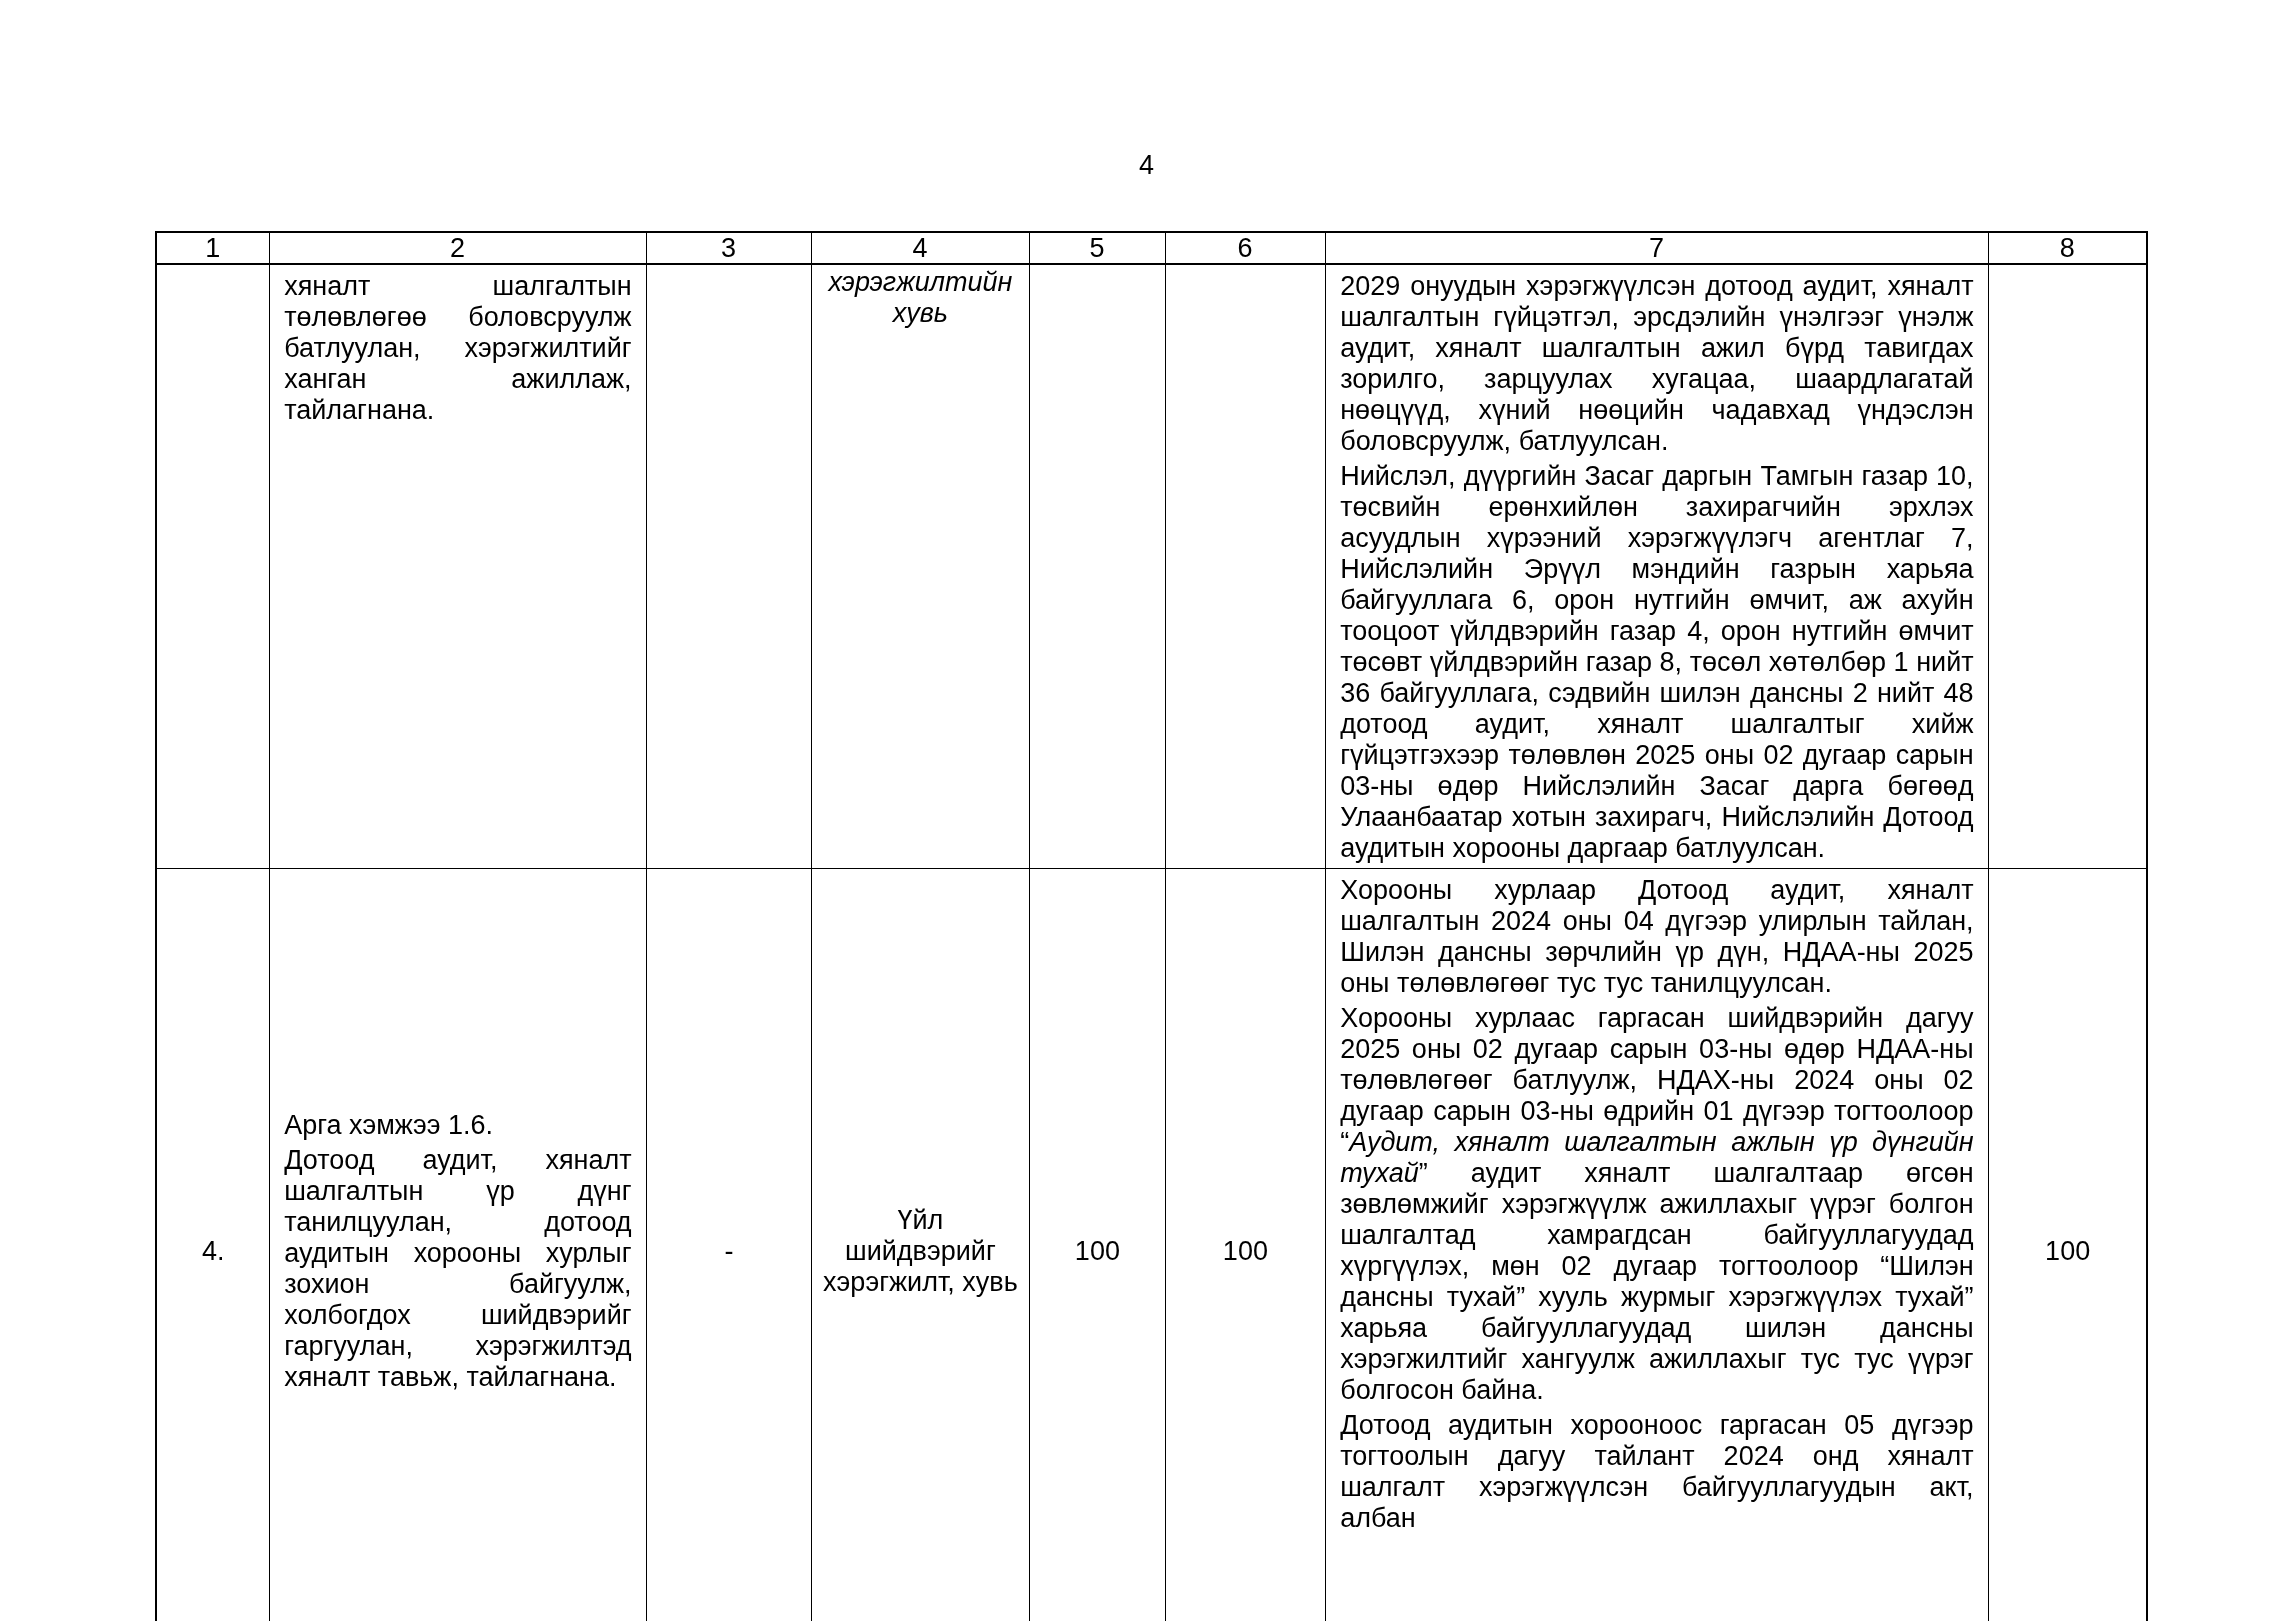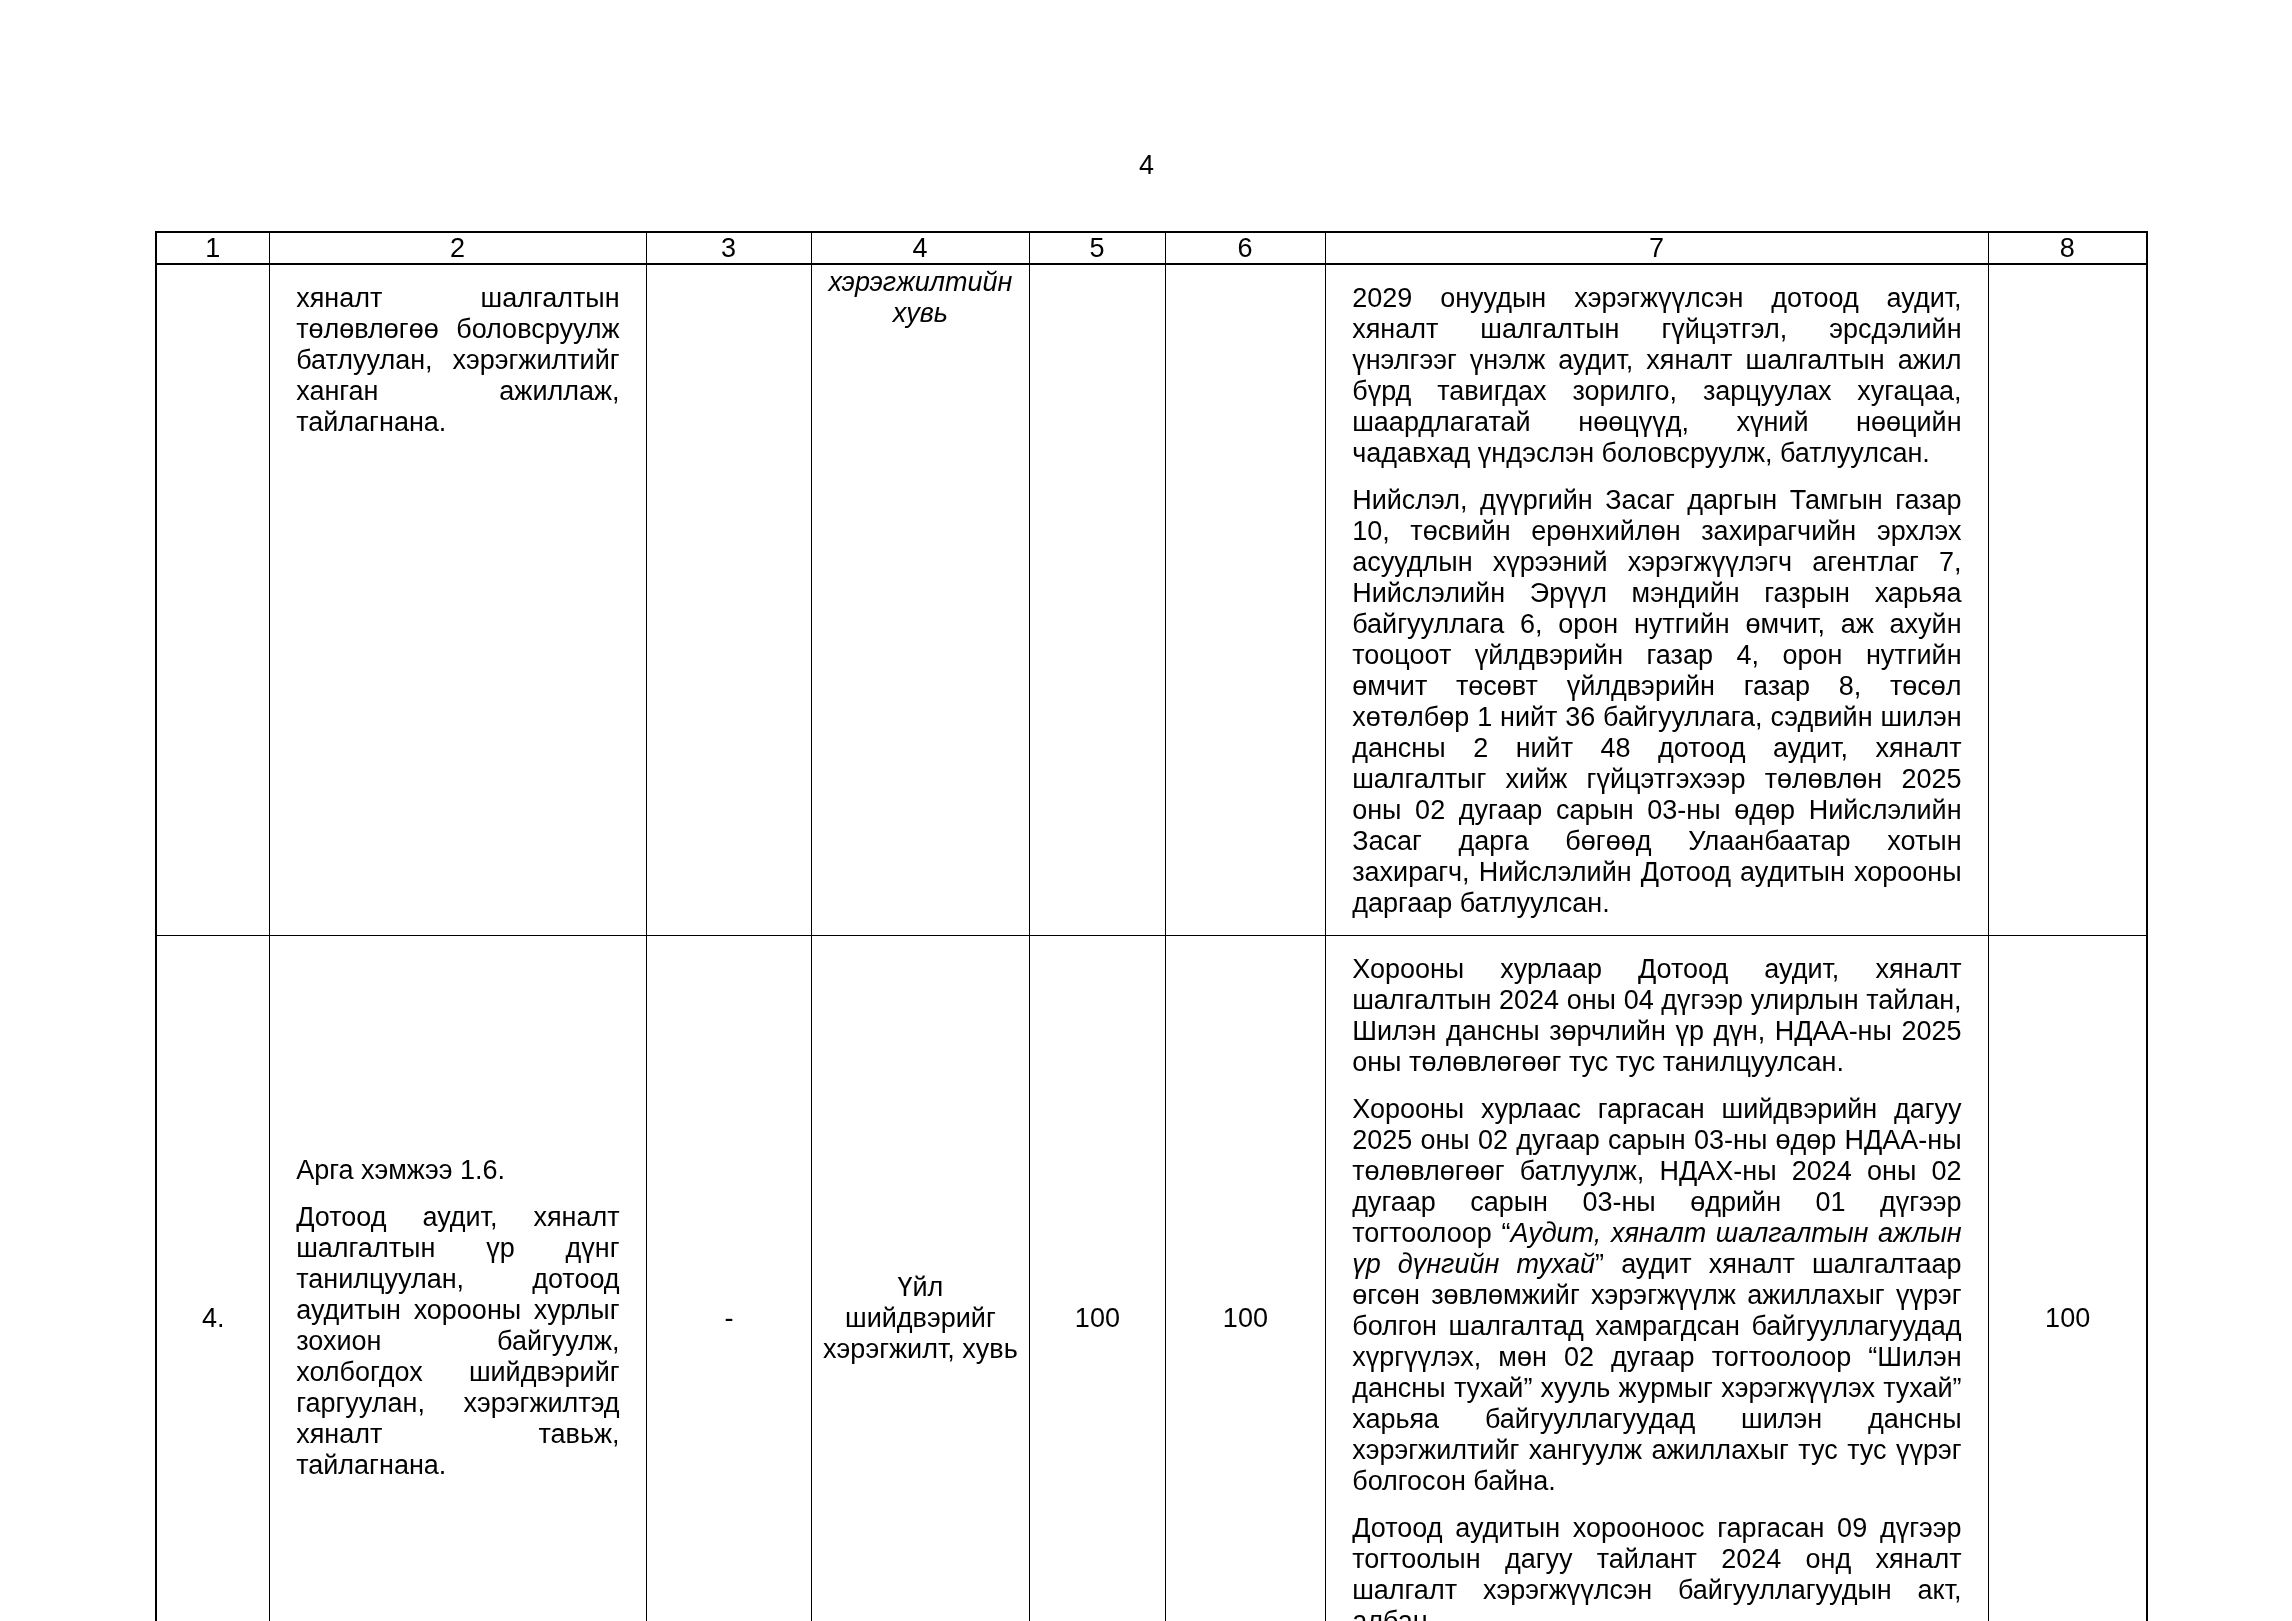--- a/index.html
+++ b/index.html
@@ -51,21 +51,21 @@
     border-bottom: 2.7px solid #000;
   }
   tr.r1 > td { height: 597px; }
   tr.r2 > td { height: 765px; }
   .top { vertical-align: top; }
   .mid { vertical-align: middle; }
   .txt-c { text-align: center; }
   .txt-j { text-align: justify; text-justify: inter-word; }
   .pt { padding-top: 29px; font-style: italic; }
   .doc-table p {
-    margin: 16px;
+    margin: 4px;
     text-align: justify;
     text-justify: inter-word;
   }
   .it { font-style: italic; }
 </style>
 </head>
 <body>
 
 <div class="page-number">4</div>
 
@@ -114,19 +114,19 @@
         <p>Арга хэмжээ 1.6.</p>
         <p>Дотоод аудит, хяналт шалгалтын үр дүнг танилцуулан, дотоод аудитын хорооны хурлыг зохион байгуулж, холбогдох шийдвэрийг гаргуулан, хэрэгжилтэд хяналт тавьж, тайлагнана.</p>
       </td>
       <td class="mid txt-c">-</td>
       <td class="mid txt-c">Үйл шийдвэрийг хэрэгжилт, хувь</td>
       <td class="mid txt-c">100</td>
       <td class="mid txt-c">100</td>
       <td class="top txt-j">
         <p>Хорооны хурлаар Дотоод аудит, хяналт шалгалтын 2024 оны 04 дүгээр улирлын тайлан, Шилэн дансны зөрчлийн үр дүн, НДАА-ны 2025 оны төлөвлөгөөг тус тус танилцуулсан.</p>
         <p><span>Хорооны хурлаас гаргасан шийдвэрийн дагуу 2025 оны 02 дугаар сарын 03-ны өдөр НДАА-ны төлөвлөгөөг батлуулж, НДАХ-ны 2024 оны 02 дугаар сарын 03-ны өдрийн 01 дүгээр тогтоолоор “</span><span class="it">Аудит, хяналт шалгалтын ажлын үр дүнгийн тухай</span><span>” аудит хяналт шалгалтаар өгсөн зөвлөмжийг хэрэгжүүлж ажиллахыг үүрэг болгон шалгалтад хамрагдсан байгууллагуудад хүргүүлэх, мөн 02 дугаар тогтоолоор “Шилэн дансны тухай” хууль журмыг хэрэгжүүлэх тухай” харьяа байгууллагуудад шилэн дансны хэрэгжилтийг хангуулж ажиллахыг тус тус үүрэг болгосон байна.</span></p>
-        <p>Дотоод аудитын хорооноос гаргасан 09 дүгээр тогтоолын дагуу тайлант 2024 онд хяналт шалгалт хэрэгжүүлсэн байгууллагуудын акт, албан</p>
+        <p>Дотоод аудитын хорооноос гаргасан 05 дүгээр тогтоолын дагуу тайлант 2024 онд хяналт шалгалт хэрэгжүүлсэн байгууллагуудын акт, албан</p>
       </td>
       <td class="mid txt-c">100</td>
     </tr>
   </tbody>
 </table>
 
 
 </body></html>

